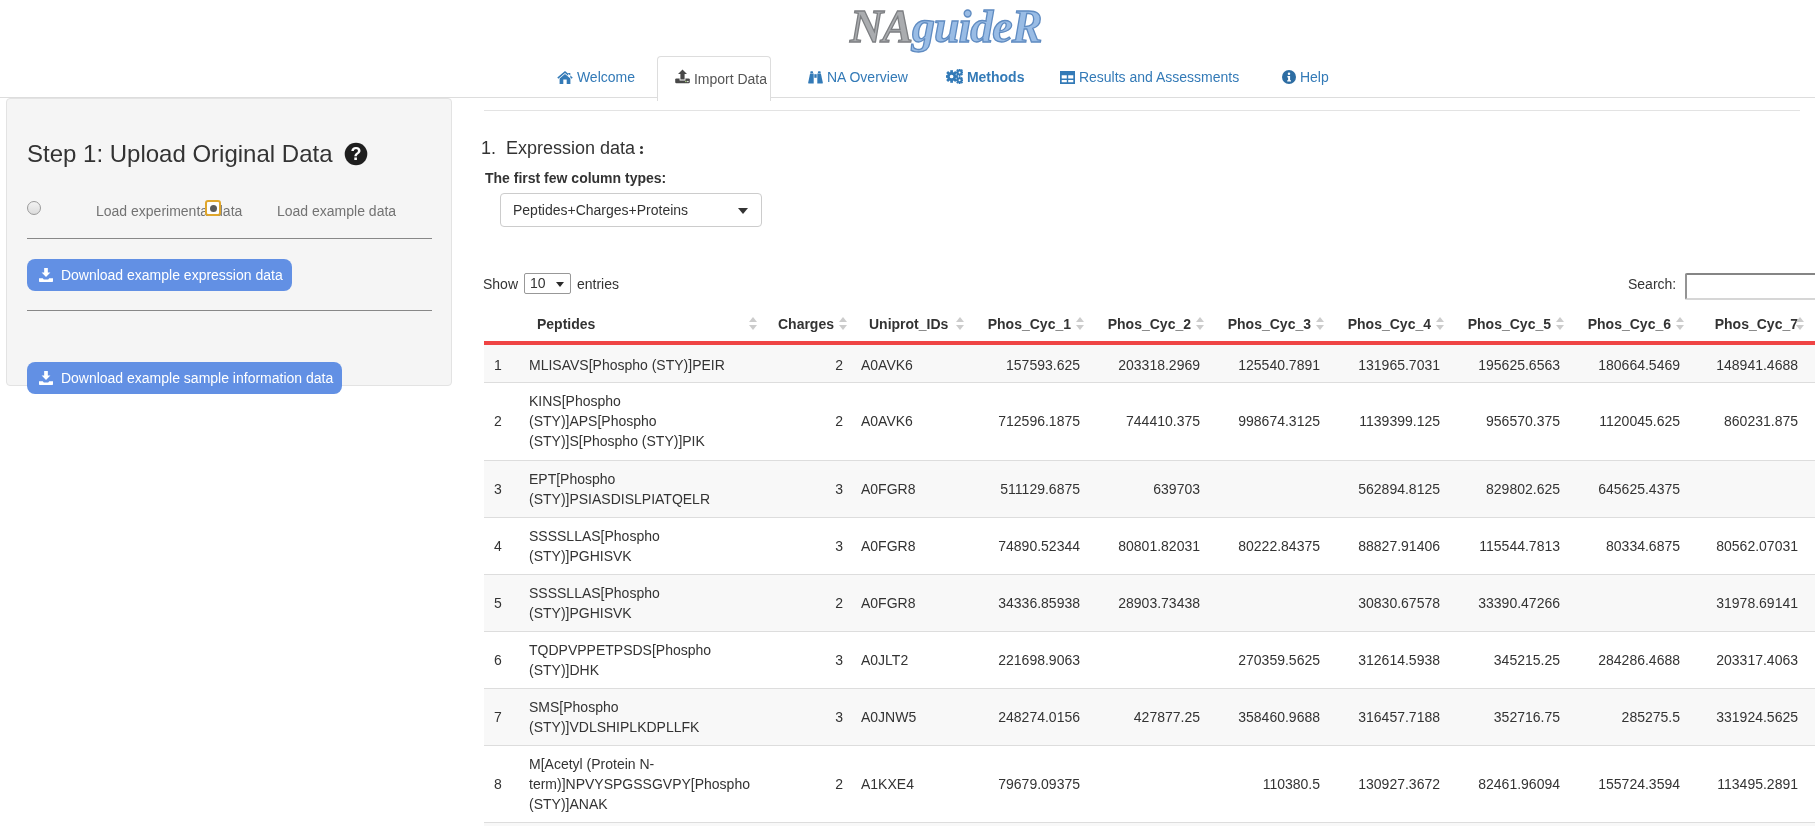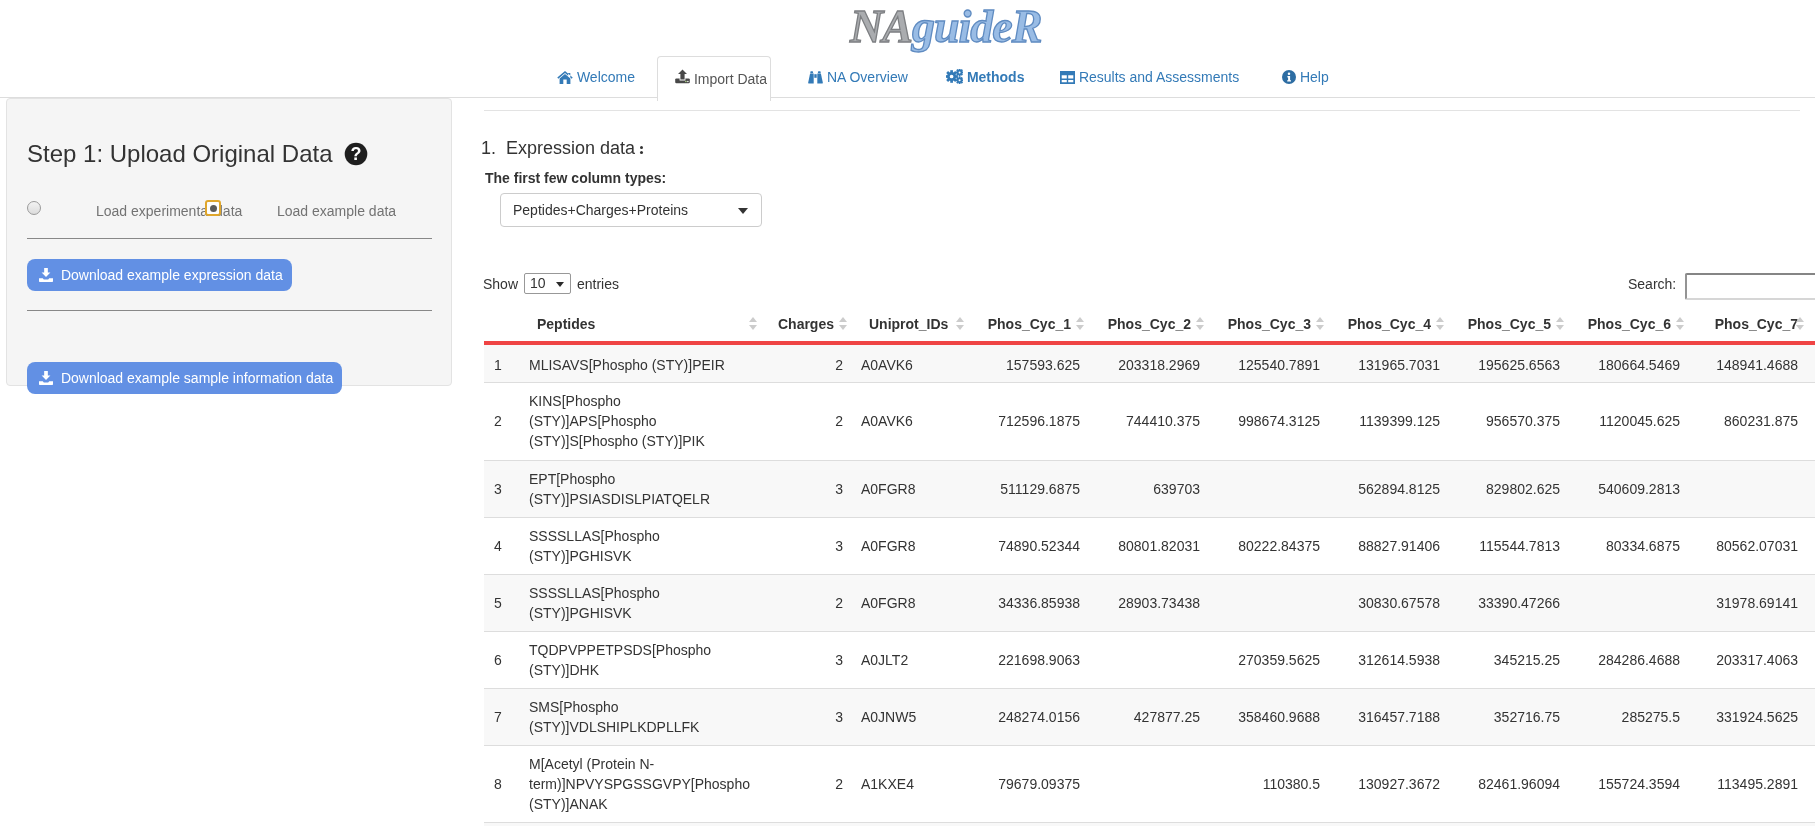--- a/index.html
+++ b/index.html
@@ -249,21 +249,21 @@
 <tr class="odd">
         <td>3</td>
         <td>EPT[Phospho<br>(STY)]PSIASDISLPIATQELR</td>
         <td class="r">3</td>
         <td>A0FGR8</td>
 <td class="r">511129.6875</td>
         <td class="r">639703</td>
         <td class="r"></td>
         <td class="r">562894.8125</td>
         <td class="r">829802.625</td>
-        <td class="r">540609.2813</td>
+        <td class="r">645625.4375</td>
         <td class="r last"></td>
       </tr>
 <tr>
         <td>4</td>
         <td>SSSSLLAS[Phospho<br>(STY)]PGHISVK</td>
         <td class="r">3</td>
         <td>A0FGR8</td>
 <td class="r">74890.52344</td>
         <td class="r">80801.82031</td>
         <td class="r">80222.84375</td>

